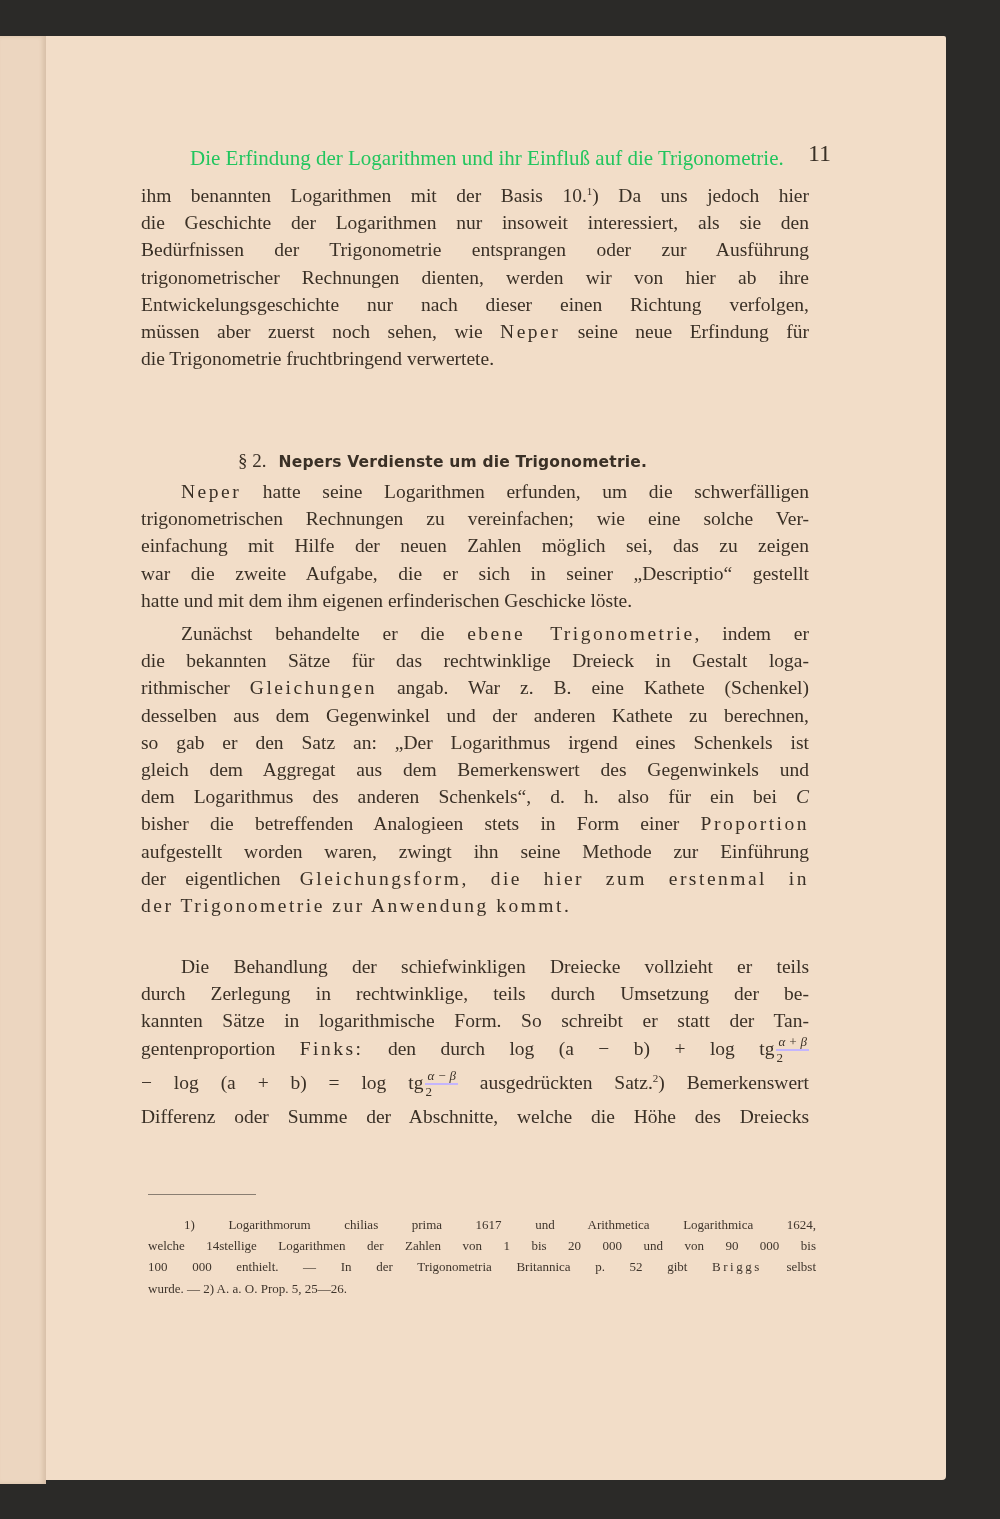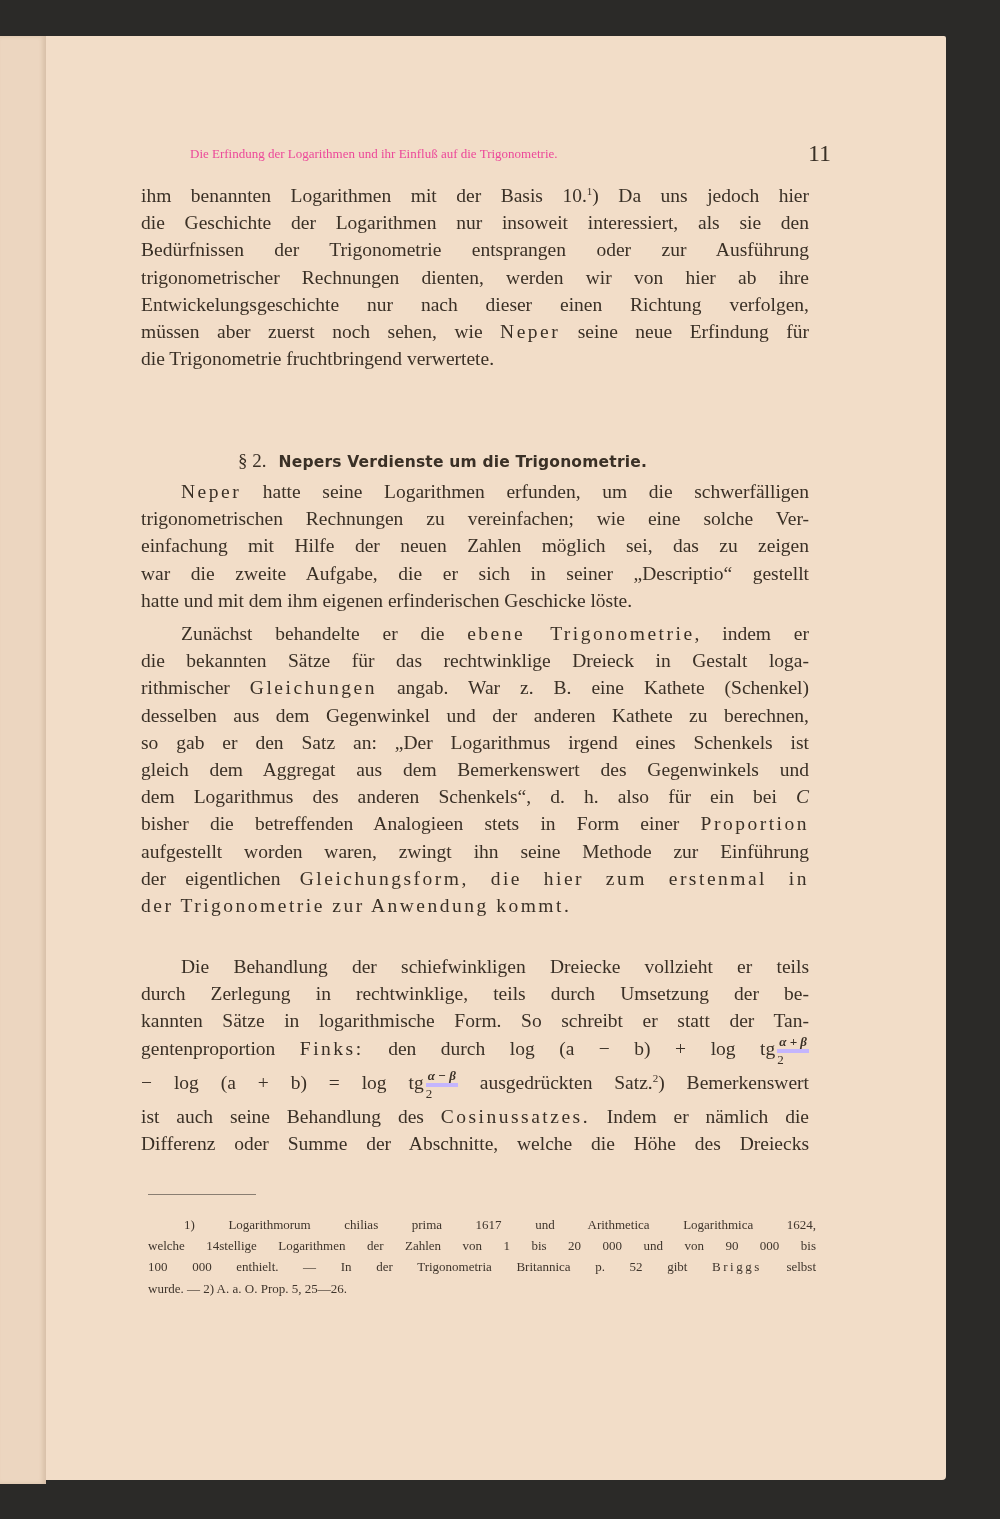--- a/index.html
+++ b/index.html
@@ -14,21 +14,21 @@
       background: #ecd6c0;
       box-shadow: inset -3px 0 4px rgba(120,90,60,0.18);
     }
     .page {
       position: absolute; left: 46px; top: 36px; width: 900px; height: 1444px;
       background: #f2ddc8;
       border-radius: 0 2px 4px 0;
     }
     .running-head {
       position: absolute; left: 190px; top: 146px; width: 630px;
-      font-size: 13px; color: #ec4899; white-space: nowrap;
+      font-size: 21px; color: #22c55e; white-space: nowrap;
     }
     .page-number {
       position: absolute; left: 808px; top: 140px; font-size: 24px; color: #3a3026;
     }
     .text-block {
       position: absolute; left: 141px; width: 668px;
       font-size: 19.5px; line-height: 27.2px; text-align: justify;
       text-align-last: justify;
     }
     .text-block .line { display: block; white-space: nowrap; height: 27.2px; }
@@ -43,21 +43,21 @@
     .para2 { top: 478px; }
     .para3 { top: 620px; }
     .para4 { top: 953px; }
     .indent { padding-left: 40px; }
     .spaced { letter-spacing: 2.5px; }
     .math { font-style: italic; }
     .frac {
       display: inline-block; vertical-align: middle; text-align: center;
       font-size: 13px; line-height: 14px; margin-left: 2px;
     }
-    .frac .num-part { display: block; border-bottom: 4px solid #c4b5fd; padding: 0 2px; font-style: italic; font-weight: bold; }
+    .frac .num-part { display: block; border-bottom: 2px solid #c4b5fd; padding: 0 2px; font-style: italic; }
     .frac .den-part { display: block; }
     sup { font-size: 11px; vertical-align: 7px; line-height: 0; }
     .footnote-rule {
       position: absolute; left: 148px; top: 1194px; width: 108px; height: 0;
       border-top: 1px solid #8a7e72;
     }
     .footnotes {
       position: absolute; left: 148px; top: 1214px; width: 668px;
       font-size: 13px; line-height: 21.2px; text-align: justify; text-align-last: justify;
       color: #3f352c;
@@ -109,21 +109,20 @@
   <span class="line"><span>der eigentlichen </span><span class="spaced">Gleichungsform, die hier zum erstenmal in</span></span>
   <span class="line last spaced">der Trigonometrie zur Anwendung kommt.</span>
 </div>
 
 <div class="text-block para4">
   <span class="line indent">Die Behandlung der schiefwinkligen Dreiecke vollzieht er teils</span>
   <span class="line">durch Zerlegung in rechtwinklige, teils durch Umsetzung der be-</span>
   <span class="line">kannten Sätze in logarithmische Form. So schreibt er statt der Tan-</span>
   <span class="line" style="height:34px"><span>gentenproportion </span><span class="spaced">Finks:</span><span> den durch </span><span>log (a − b) + log tg</span><span class="frac"><span class="num-part">α + β</span><span class="den-part">2</span></span></span>
   <span class="line" style="height:34px"><span>− log (a + b) = log tg</span><span class="frac"><span class="num-part">α − β</span><span class="den-part">2</span></span><span> ausgedrückten Satz.</span><sup>2</sup><span>) Bemerkenswert</span></span>
-  <span class="line"><span>ist auch seine Behandlung des </span><span class="spaced">Cosinussatzes.</span><span> Indem er nämlich die</span></span>
   <span class="line">Differenz oder Summe der Abschnitte, welche die Höhe des Dreiecks</span>
 </div>
 
 <div class="footnote-rule"></div>
 
 <div class="footnotes">
   <span class="line l-fn-first">1) Logarithmorum chilias prima 1617 und Arithmetica Logarithmica 1624,</span>
   <span class="line">welche 14stellige Logarithmen der Zahlen von 1 bis 20 000 und von 90 000 bis</span>
   <span class="line"><span>100 000 enthielt. — In der Trigonometria Britannica p. 52 gibt </span><span class="spaced">Briggs</span><span> selbst</span></span>
   <span class="line last" style="text-align-last:left">wurde. — 2) A. a. O. Prop. 5, 25—26.</span>

